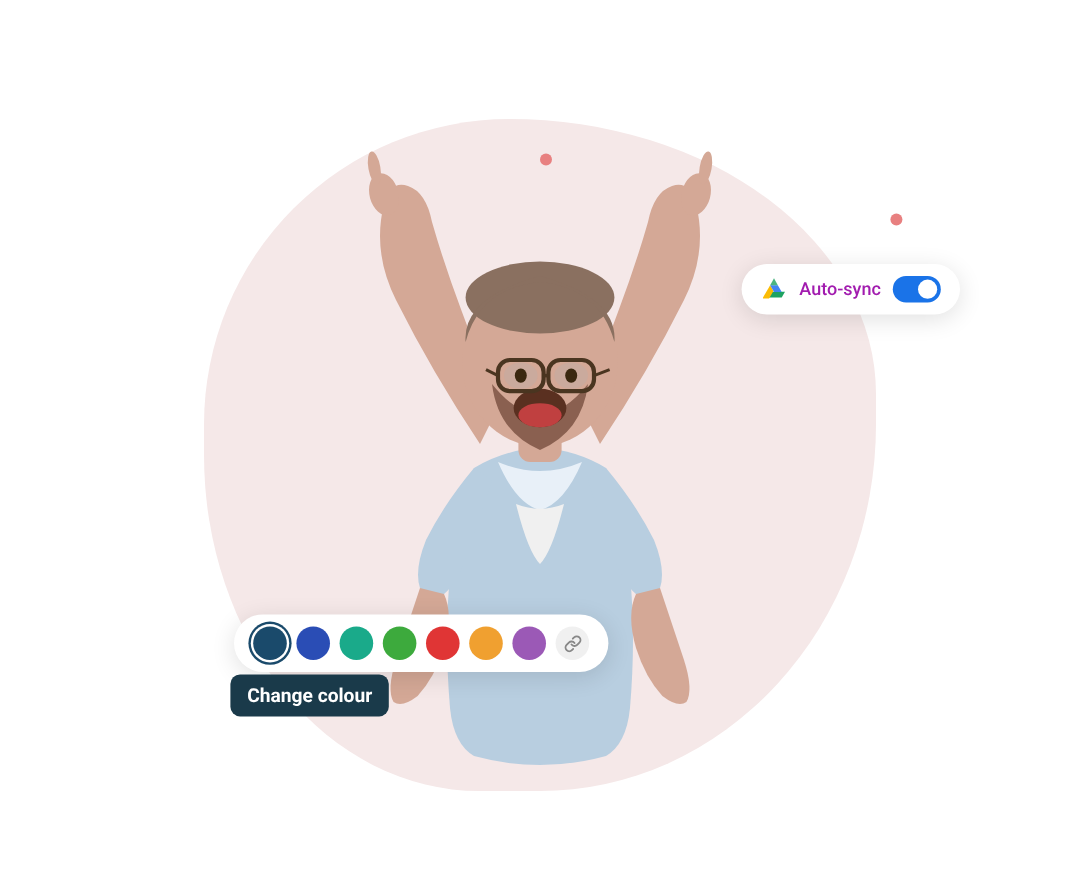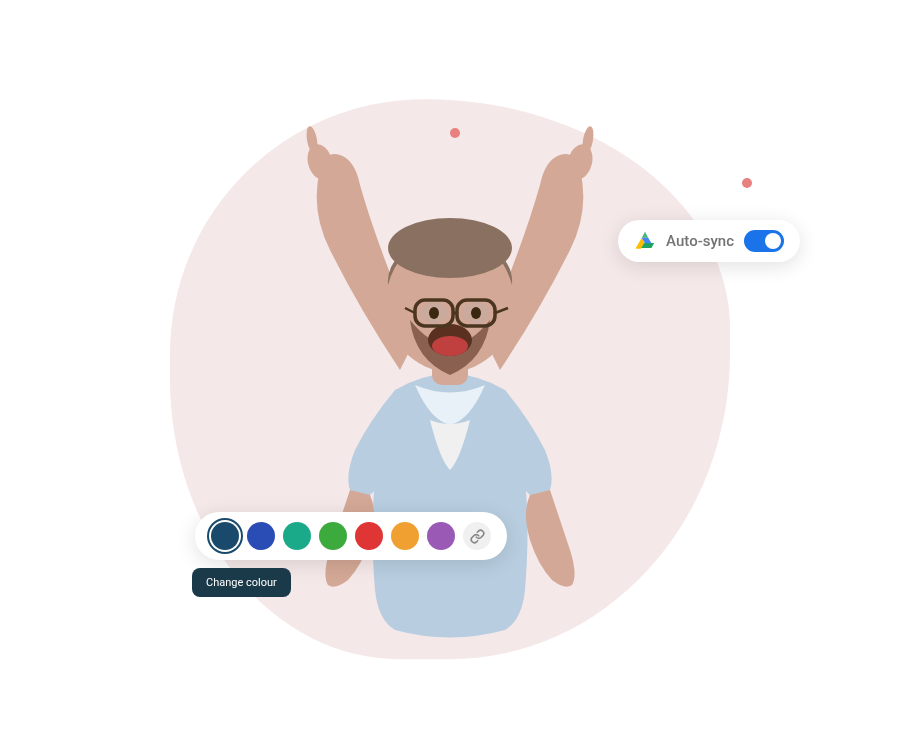--- a/index.html
+++ b/index.html
@@ -50,21 +50,21 @@
 
     .google-drive-icon {
       width: 22px;
       height: 22px;
       flex-shrink: 0;
     }
 
     .auto-sync-label {
       font-size: 15px;
       font-weight: 500;
-      color: #737373;
+      color: #a21caf;
     }
 
     
     .toggle {
       width: 40px;
       height: 22px;
       background: #1a73e8;
       border-radius: 11px;
       position: relative;
       cursor: pointer;
@@ -123,22 +123,22 @@
 
     
     .change-colour-tooltip {
       position: absolute;
       bottom: 138px;
       left: 192px;
       background: #1a3a4a;
       color: #ffffff;
       border-radius: 8px;
       padding: 8px 14px;
-      font-size: 11px;
-      font-weight: 400;
+      font-size: 16px;
+      font-weight: 700;
       z-index: 10;
       white-space: nowrap;
     }
 
     
     .dot-indicator {
       position: absolute;
       width: 10px;
       height: 10px;
       border-radius: 50%;

